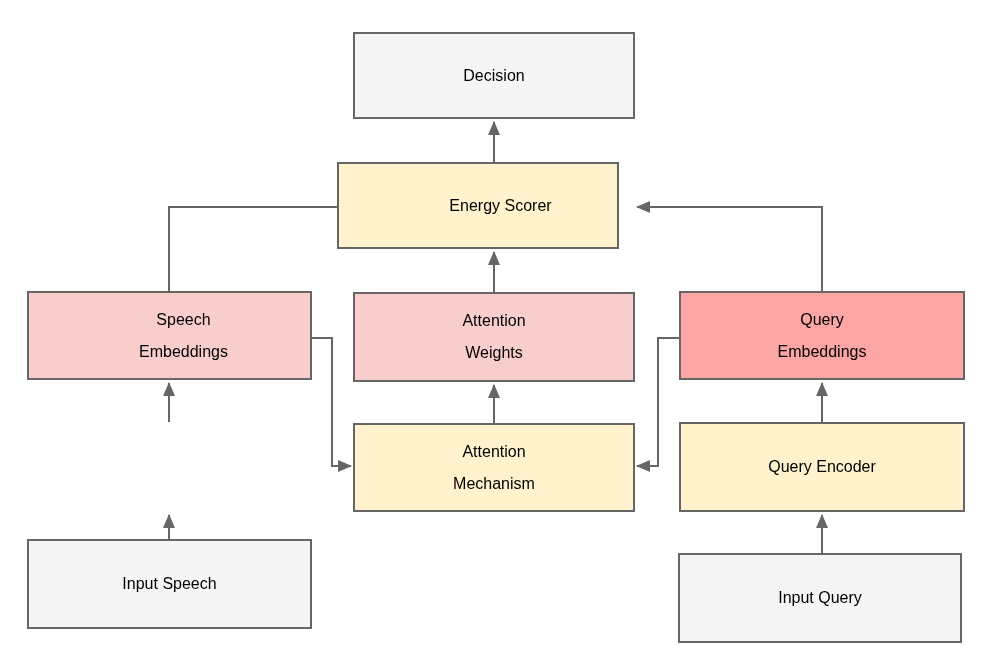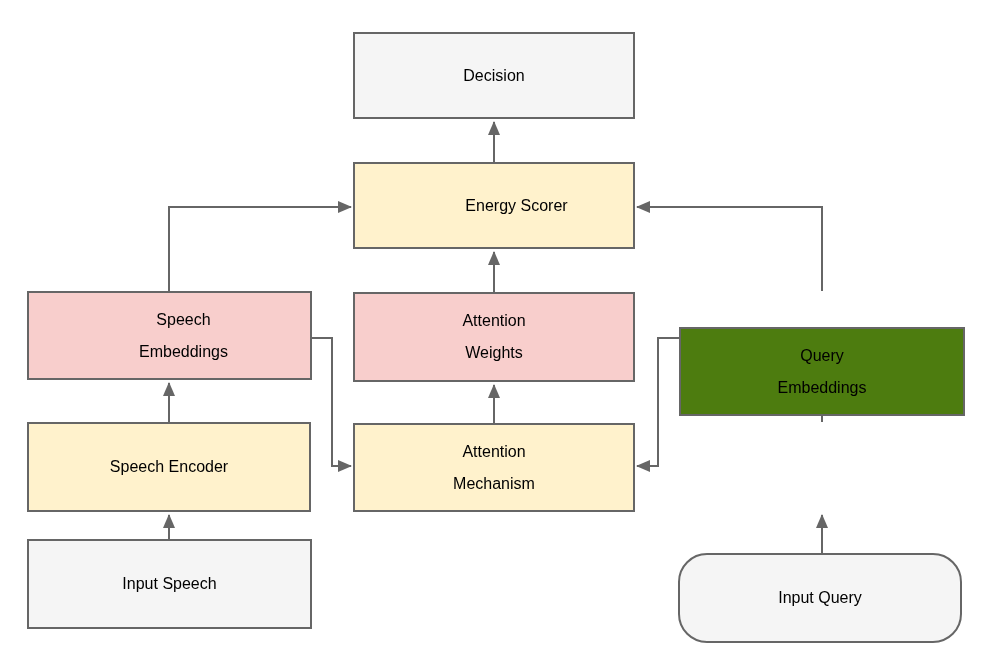--- a/index.html
+++ b/index.html
@@ -31,21 +31,21 @@
     align-items: center;
     justify-content: center;
     text-align: center;
     font-size: 16px;
     line-height: 32px;
     color: #000000;
     white-space: pre-line;
   }
   
   #n-decision            { left: 353px; top:  32px; width: 282px; height: 87px; }
-  #n-energy-scorer       { left: 353px; top: 162px; width: 282px; height: 87px; padding-left: 45px; }
+  #n-energy-scorer       { left: 337px; top: 162px; width: 282px; height: 87px; padding-left: 45px; }
   #n-speech-embeddings   { left:  27px; top: 291px; width: 285px; height: 89px; padding-left: 28px; }
   #n-attention-weights   { left: 353px; top: 292px; width: 282px; height: 90px; }
   #n-query-embeddings    { left: 679px; top: 291px; width: 286px; height: 89px; }
   #n-speech-encoder      { left:  27px; top: 422px; width: 284px; height: 90px; }
   #n-attention-mechanism { left: 353px; top: 423px; width: 282px; height: 89px; }
   #n-query-encoder       { left: 679px; top: 422px; width: 286px; height: 90px; }
   #n-input-speech        { left:  27px; top: 539px; width: 285px; height: 90px; }
   #n-input-query         { left: 678px; top: 553px; width: 284px; height: 90px; }
   .edge {
     fill: none;
@@ -80,26 +80,26 @@
   <div class="node" id="n-decision" style="background-color: rgb(245, 245, 245);">Decision</div>
 
   <div class="node" id="n-energy-scorer" style="background-color: rgb(255, 242, 204);">Energy Scorer</div>
 
   <div class="node" id="n-speech-embeddings" style="background-color: rgb(248, 206, 204);">Speech
 Embeddings</div>
 
   <div class="node" id="n-attention-weights" style="background-color: rgb(248, 206, 204);">Attention
 Weights</div>
 
-  <div class="node" id="n-query-embeddings" style="background-color: #4d7c0f; margin-top: 36px;">Query
+  <div class="node" id="n-query-embeddings" style="background-color: #fca5a5;">Query
 Embeddings</div>
 
-  <div class="node" id="n-speech-encoder" style="background-color: rgb(255, 242, 204);">Speech Encoder</div>
 
   <div class="node" id="n-attention-mechanism" style="background-color: rgb(255, 242, 204);">Attention
 Mechanism</div>
 
+  <div class="node" id="n-query-encoder" style="background-color: rgb(255, 242, 204);">Query Encoder</div>
 
   <div class="node" id="n-input-speech" style="background-color: rgb(245, 245, 245);">Input Speech</div>
 
-  <div class="node" id="n-input-query" style="background-color: rgb(245, 245, 245); border-radius: 29px;">Input Query</div>
+  <div class="node" id="n-input-query" style="background-color: rgb(245, 245, 245);">Input Query</div>
 
 </div>
 
 </body></html>

